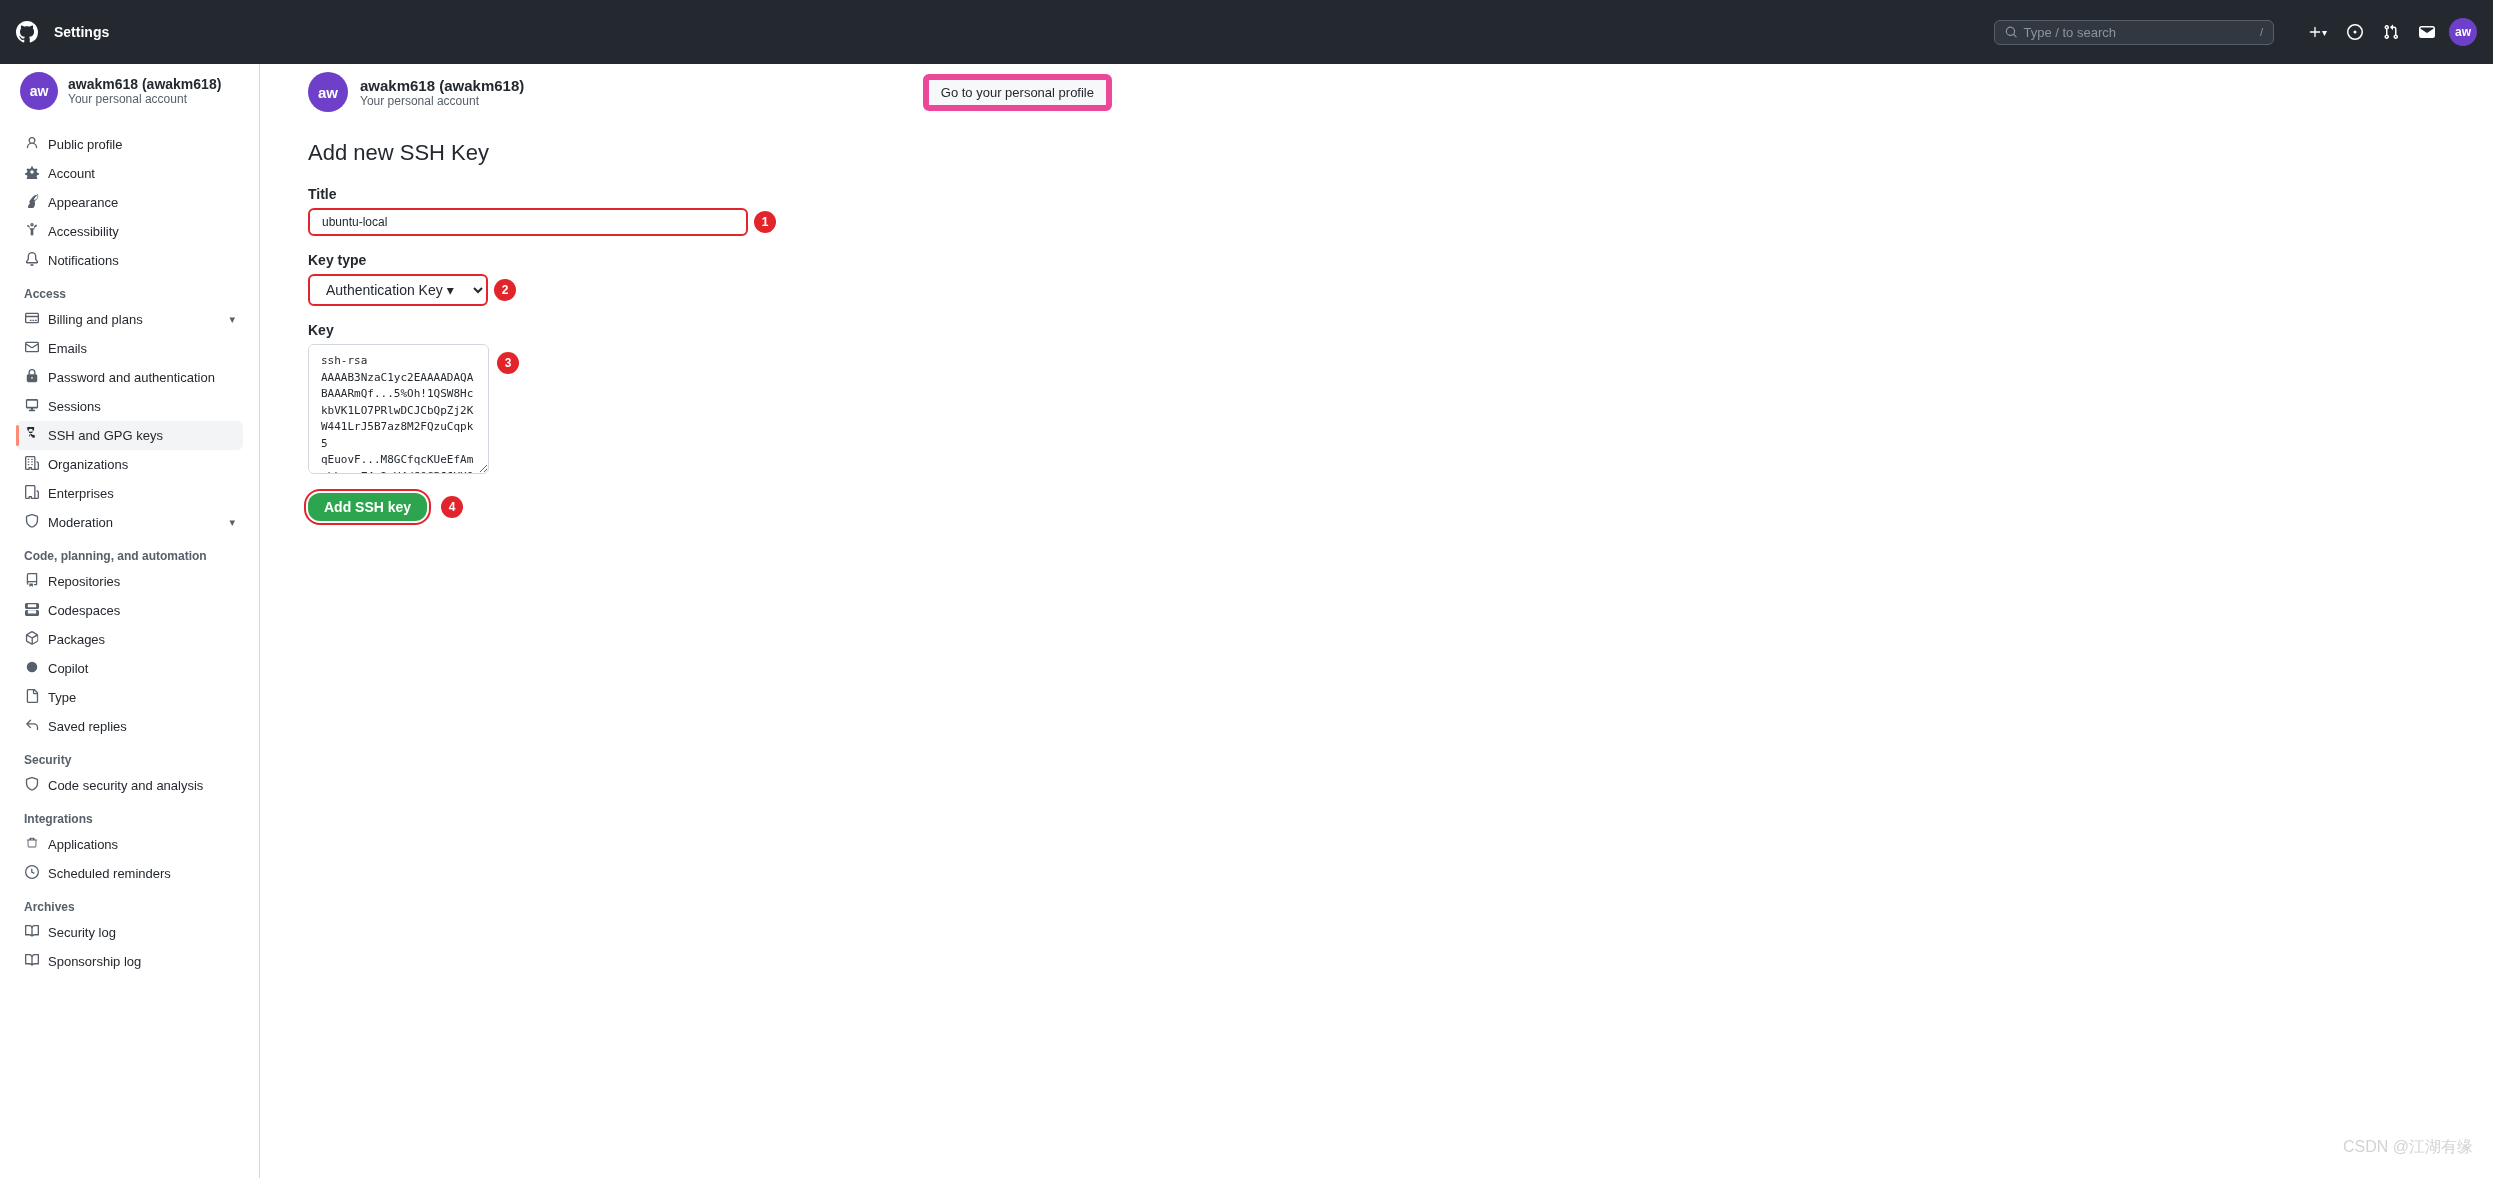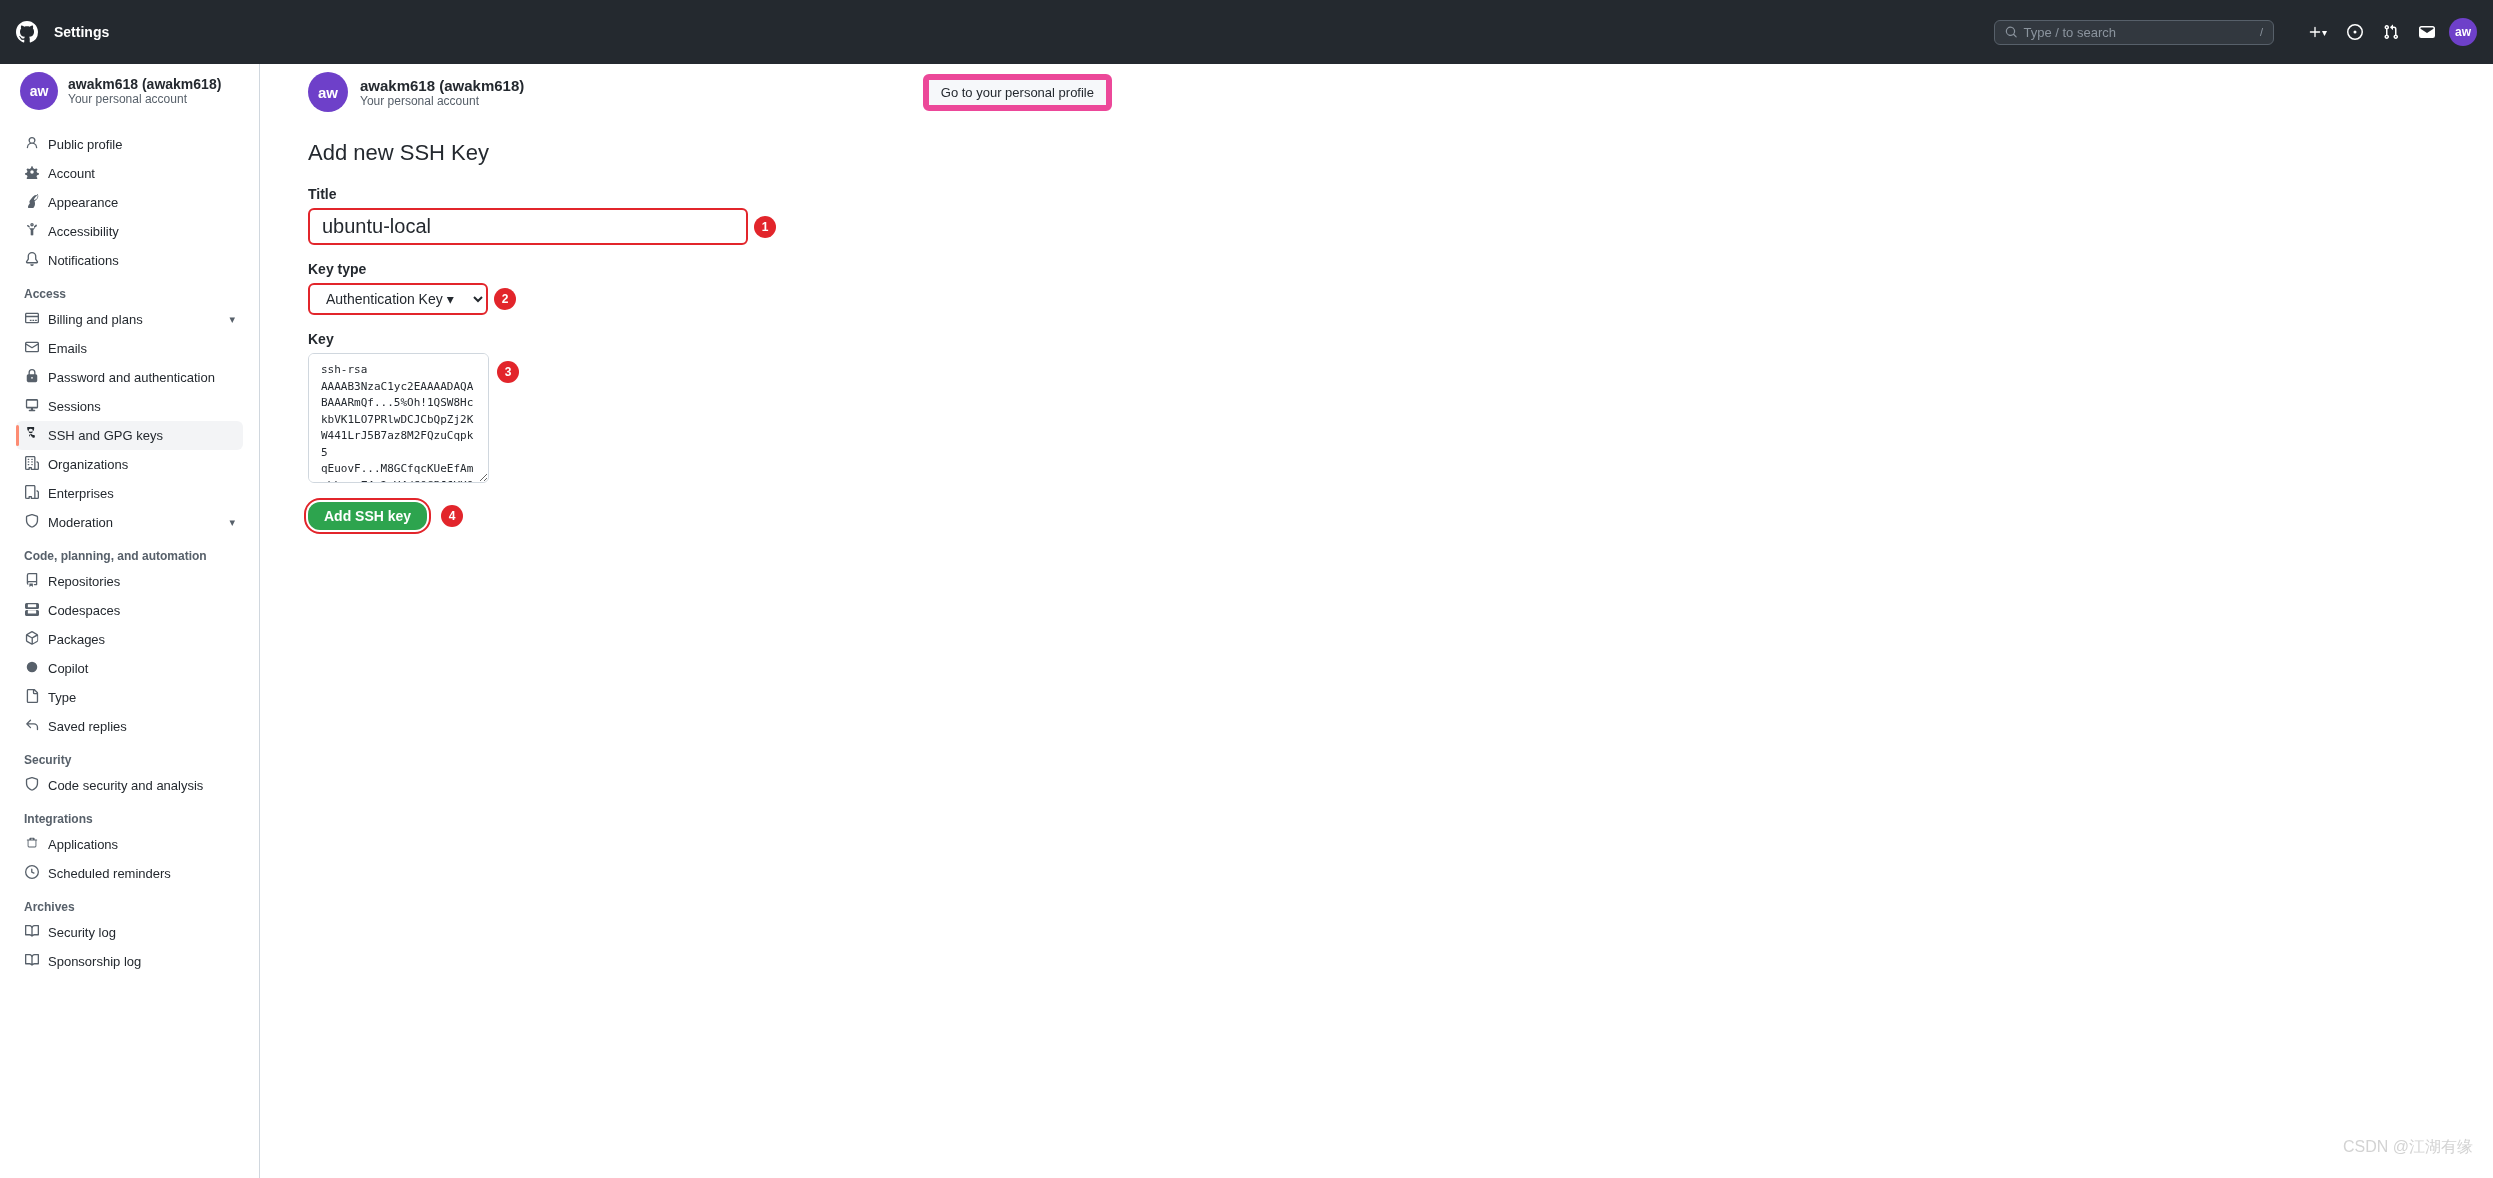--- a/index.html
+++ b/index.html
@@ -222,21 +222,21 @@
       font-weight: 600;
       margin-bottom: 6px;
       color: #24292f;
     }
     .form-input {
       width: 100%;
       max-width: 440px;
       padding: 5px 12px;
       border: 1px solid #d0d7de;
       border-radius: 6px;
-      font-size: 20px;
+      font-size: 12px;
       color: #24292f;
       background: #fff;
       outline: none;
     }
     .form-input.highlighted { border: 2px solid #e2252b; }
 
     .form-select {
       padding: 5px 12px;
       border: 1px solid #d0d7de;
       border-radius: 6px;

